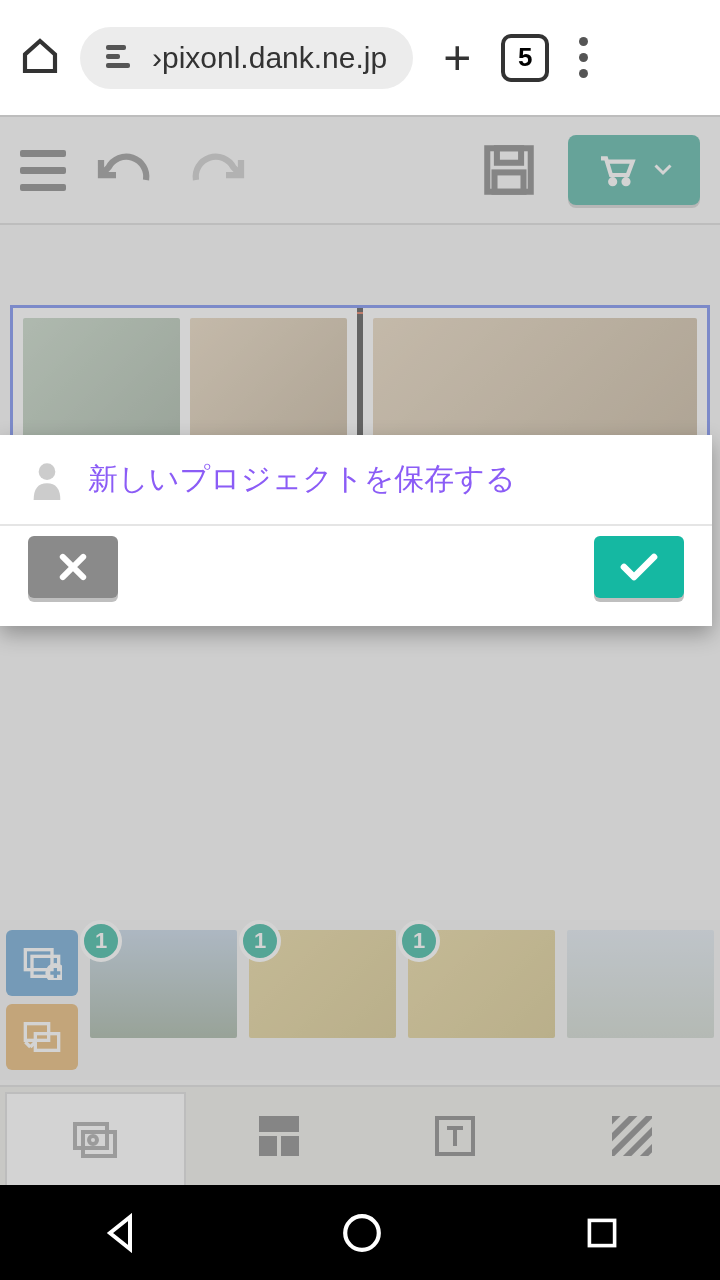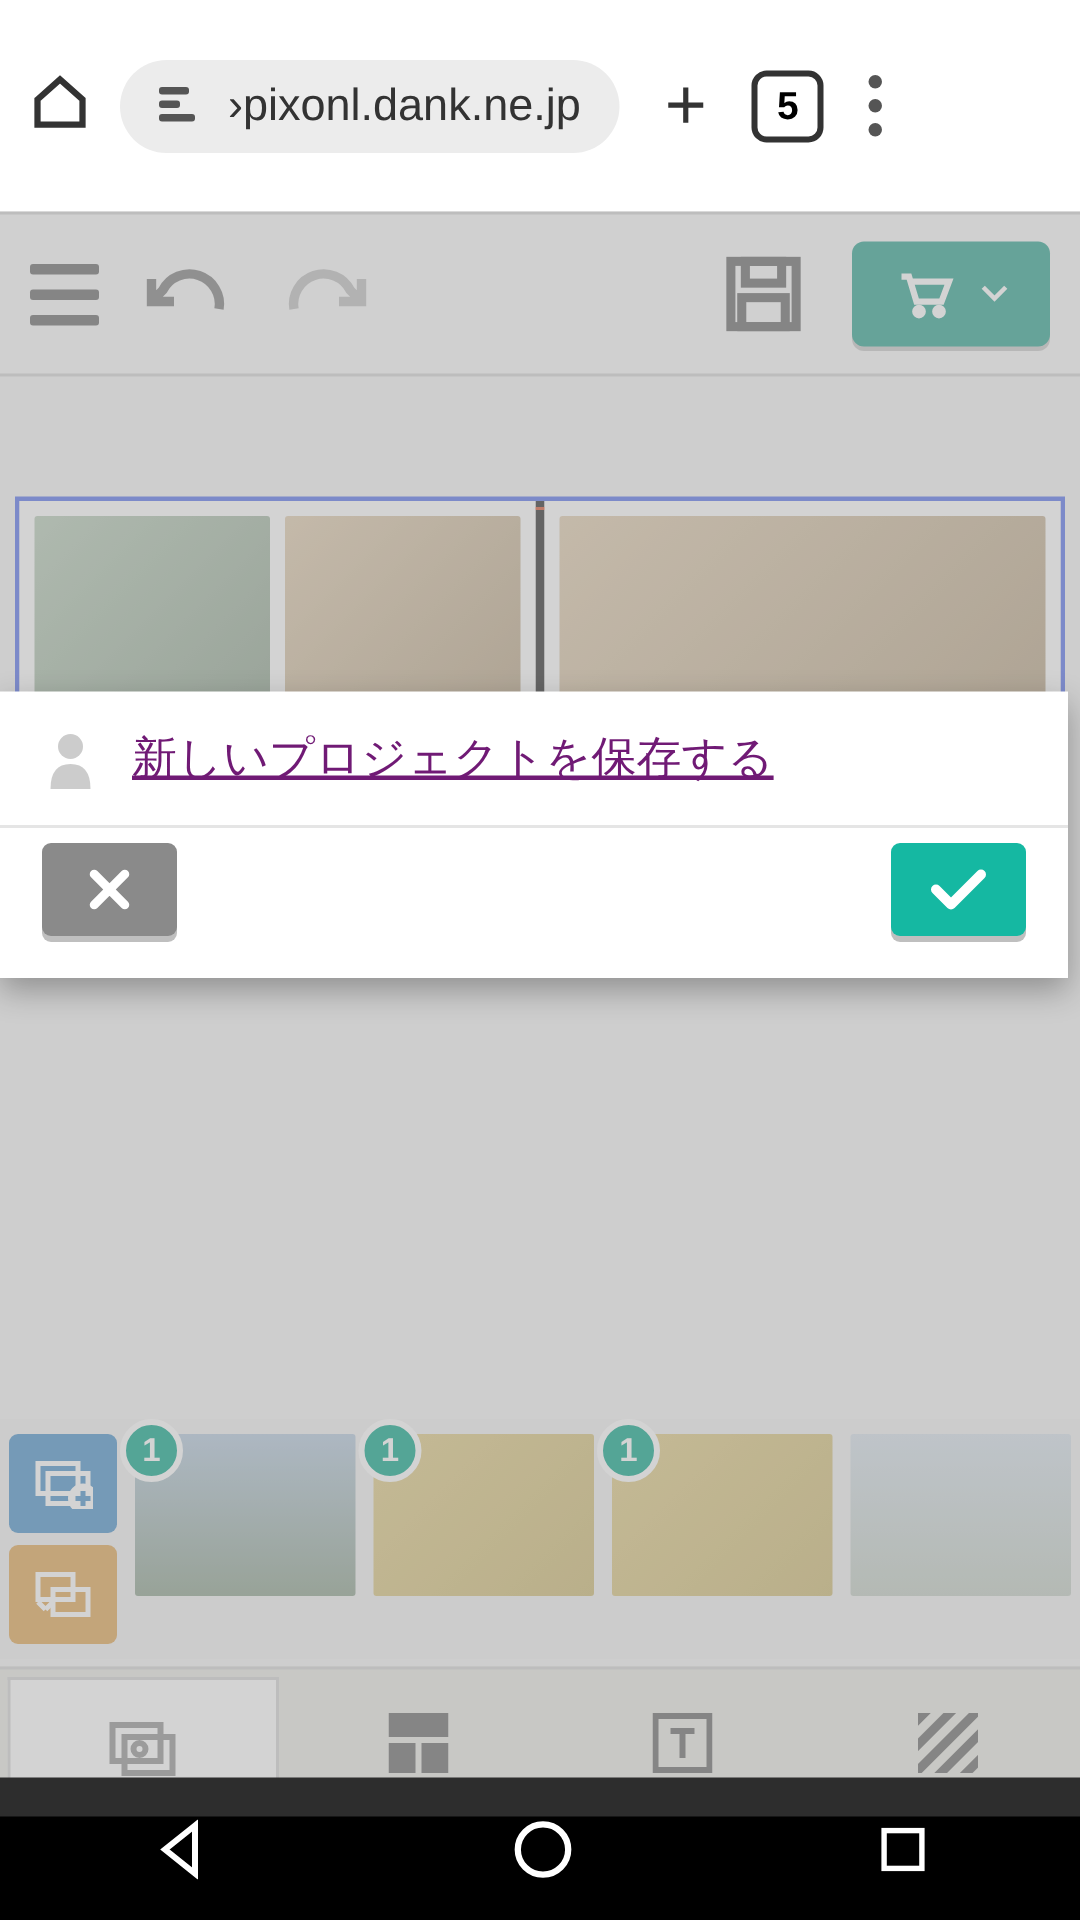--- a/index.html
+++ b/index.html
@@ -7,21 +7,21 @@
   width: 720px;
   height: 1280px;
   font-family: -apple-system, "Helvetica Neue", Arial, sans-serif;
   background: #fff;
   overflow: hidden;
   position: relative;
 }
 
 
 .browser-bar {
-  height: 141px;
+  height: 115px;
   background: #fff;
   display: flex;
   align-items: center;
   padding: 0 20px;
   gap: 20px;
 }
 .browser-bar .home-icon svg { width: 40px; height: 40px; }
 .url-pill {
   background: #ececec;
   border-radius: 50px;
@@ -131,21 +131,21 @@
   z-index: 10;
 }
 .dialog-header {
   display: flex;
   align-items: center;
   gap: 24px;
   padding: 24px 30px;
   border-bottom: 2px solid #e5e5e5;
 }
 .person-icon { width: 34px; height: 40px; }
-.dialog-title { font-size: 30px; color: #701a75; text-decoration: underline; }
+.dialog-title { font-size: 30px; color: #8b5cf6; }
 .dialog-body { padding: 34px; }
 .field-group {
   background: #eaeaea;
   padding: 22px 30px 30px;
 }
 .field-label { font-size: 30px; color: #444; margin-bottom: 18px; }
 .text-input {
   width: 100%;
   height: 66px;
   border: 2px solid #bbb;

